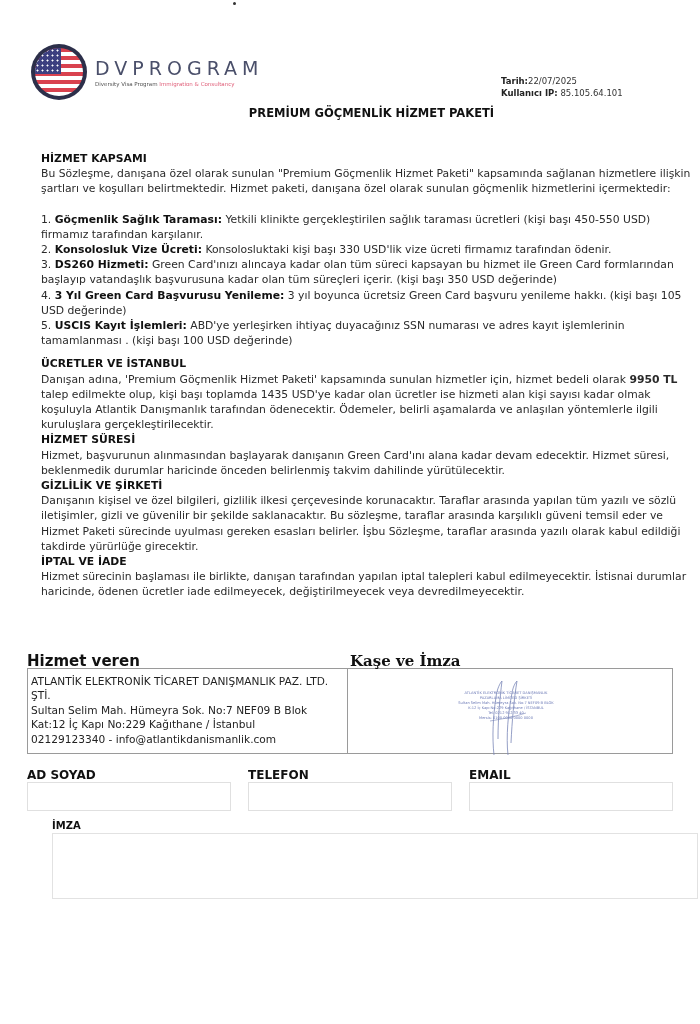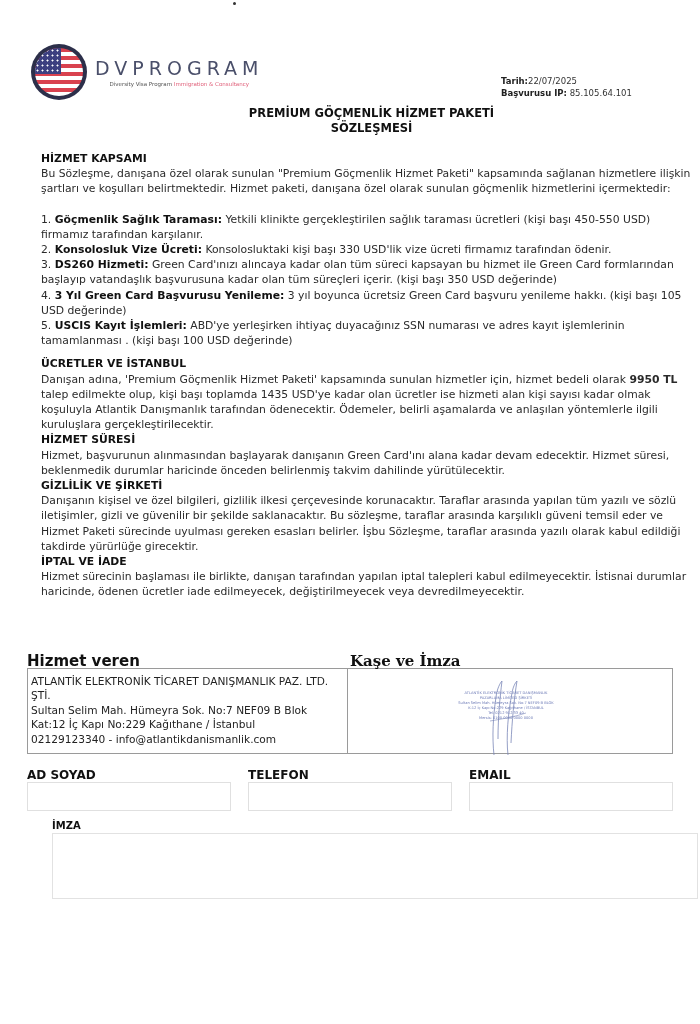--- a/index.html
+++ b/index.html
@@ -6,21 +6,21 @@
   html, body { width: 700px; height: 1024px; background: #ffffff; overflow: hidden; }
   body { font-family: "DejaVu Sans", sans-serif; color: #222; position: relative; }
   .page { position: relative; width: 700px; height: 1024px; }
 
   .logo { position: absolute; left: 31px; top: 44px; display: flex; align-items: center; }
   .logo-badge { width: 56px; height: 56px; border-radius: 50%; background: #2c2f4a; padding: 4px; position: relative; }
   .logo-flag { width: 100%; height: 100%; border-radius: 50%; overflow: hidden; position: relative;
     background: repeating-linear-gradient(to bottom, #d9424f 0 4px, #ffffff 4px 8px); }
   .logo-canton { position: absolute; left: 0; top: 0; width: 55%; height: 54%; background: #3c3f80;
     background-image: radial-gradient(circle, #ffffff 0.8px, transparent 1.2px); background-size: 5px 5px; }
-  .logo-text { margin-left: 8px; text-align: center; }
+  .logo-text { margin-left: 8px; }
   .logo-title { font-family: "DejaVu Sans", sans-serif; font-size: 19px; letter-spacing: 5px; color: #4a4f6a; font-weight: normal; }
   .logo-sub { font-size: 5.5px; color: #555; margin-top: 2px; white-space: nowrap; }
   .logo-sub .pink { color: #e0607a; }
 
   .meta { position: absolute; left: 501px; top: 75px; font-size: 8.5px; line-height: 12px; color: #333; }
   .meta b { color: #222; }
 
   .doc-title { position: absolute; left: 0; width: 700px; top: 106px; text-align: center; font-weight: bold; font-size: 11.5px; line-height: 15px; color: #111; padding-left: 43px; }
 
   .content { position: absolute; left: 41px; top: 151px; width: 650px; font-size: 10.8px; line-height: 15.2px; color: #2a2a2a; }
@@ -67,26 +67,25 @@
     <div class="logo-text">
       <div class="logo-title">DVPROGRAM</div>
       <div class="logo-sub">
         <span>Diversity Visa Program </span><span class="pink">Immigration &amp; Consultancy</span>
       </div>
     </div>
   </div>
 
   <div class="meta">
     <div><b>Tarih:</b><span>22/07/2025</span></div>
-    <div><b>Başvurusu IP:</b><span> 85.105.64.101</span></div>
+    <div><b>Kullanıcı IP:</b><span> 85.105.64.101</span></div>
   </div>
 
   <div class="doc-title">
     <div>PREMİUM GÖÇMENLİK HİZMET PAKETİ</div>
-    <div>SÖZLEŞMESİ</div>
   </div>
 
   <div class="content">
     <div class="sec-h">HİZMET KAPSAMI</div>
     <div class="para">Bu Sözleşme, danışana özel olarak sunulan "Premium Göçmenlik Hizmet Paketi" kapsamında sağlanan hizmetlere ilişkin şartları ve koşulları belirtmektedir.  Hizmet paketi, danışana özel olarak sunulan göçmenlik hizmetlerini içermektedir:</div>
 
     <div class="list">
       <div class="list-item"><span>1. </span><b>Göçmenlik Sağlık Taraması:</b><span> Yetkili klinikte gerçekleştirilen sağlık taraması ücretleri (kişi başı 450-550 USD) firmamız tarafından karşılanır.</span></div>
       <div class="list-item"><span>2. </span><b>Konsolosluk Vize Ücreti:</b><span> Konsolosluktaki kişi başı 330 USD'lik vize ücreti firmamız tarafından ödenir.</span></div>
       <div class="list-item"><span>3. </span><b>DS260 Hizmeti:</b><span> Green Card'ınızı alıncaya kadar olan tüm süreci kapsayan bu hizmet ile Green Card formlarından başlayıp vatandaşlık başvurusuna kadar olan tüm süreçleri içerir. (kişi başı 350 USD değerinde)</span></div>

